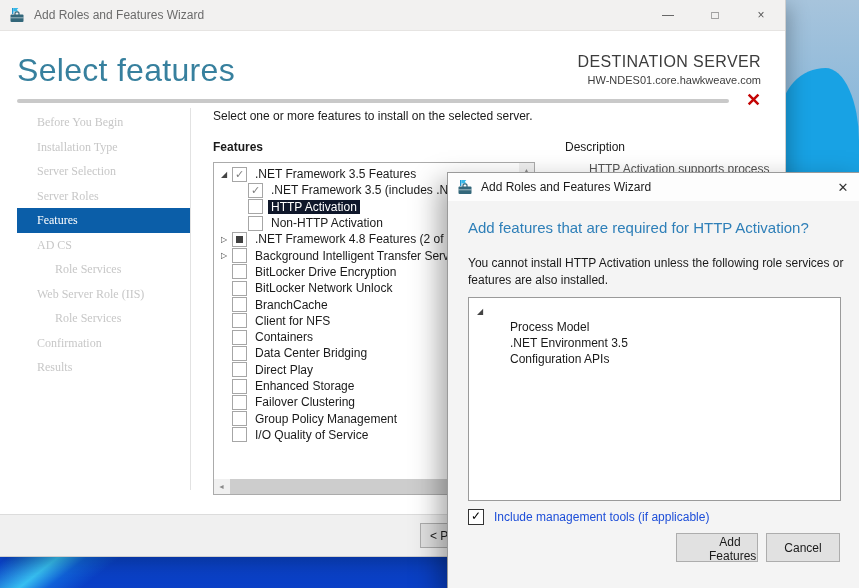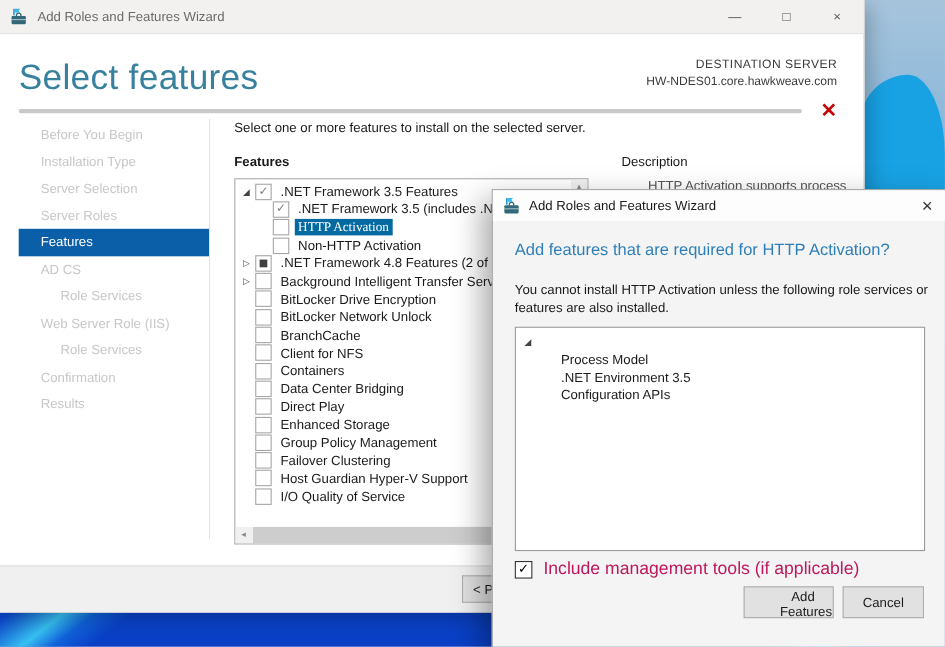--- a/index.html
+++ b/index.html
@@ -21,46 +21,46 @@
     border-right:1px solid #cfcfcf;border-bottom:1px solid #cfcfcf;box-shadow:4px 6px 18px rgba(0,0,0,.25);}
   .titlebar{position:absolute;left:0;top:0;right:0;height:30px;background:#f2f1f0;border-bottom:1px solid #e6e4e2;}
   .titlebar .app-icon{position:absolute;left:9px;top:7px;width:16px;height:16px;}
   .titlebar .title{position:absolute;left:34px;top:8px;font-size:12px;color:#6b6b6b;white-space:nowrap;}
   .win-btn{position:absolute;top:0;width:40px;height:30px;display:flex;align-items:center;justify-content:center;
     font-size:12px;color:#555;cursor:default;}
   .win-min{left:648px;} .win-max{left:695px;} .win-close{left:741px;}
 
   .page-title{position:absolute;left:17px;top:52px;font-size:32px;font-weight:300;color:#37809e;letter-spacing:.3px;}
   .dest{position:absolute;right:24px;top:53px;text-align:right;color:#3c3c3c;}
-  .dest .l1{font-size:11px;letter-spacing:.4px;}
+  .dest .l1{font-size:16px;letter-spacing:.4px;}
   .dest .l2{font-size:11px;margin-top:3px;}
   .hdr-rule{position:absolute;left:17px;top:99px;width:712px;height:4px;background:#c9c9c9;border-radius:2px;}
   .error-x{position:absolute;right:24px;top:89px;font-size:18px;font-weight:bold;color:#c40404;}
 
   
-  .sidebar{position:absolute;left:17px;top:110px;width:173px;}
+  .sidebar{position:absolute;left:17px;top:110px;width:173px;font-family:Liberation Serif, serif;}
   .sb-item{height:24.5px;line-height:24.5px;padding-left:20px;font-size:12px;color:#c7c7c7;white-space:nowrap;}
   .sb-item.ind{padding-left:38px;}
   .sb-item.selected{background:#0b5ea8;color:#ffffff;}
   .sb-sep{position:absolute;left:190px;top:108px;height:382px;width:1px;background:#e2e2e2;}
 
   
   .instruction{position:absolute;left:213px;top:109px;font-size:12px;color:#1a1a1a;}
   .features-label{position:absolute;left:213px;top:140px;font-size:12px;font-weight:bold;color:#1a1a1a;}
   .listbox{position:absolute;left:213px;top:162px;width:320px;height:331px;background:#fff;border:1px solid #ababab;overflow:hidden;}
   .tree{position:absolute;left:2px;top:3px;right:16px;bottom:16px;overflow:hidden;}
   .tree-row{display:flex;align-items:center;height:16.3px;font-size:12px;color:#1a1a1a;white-space:nowrap;}
   .expander{width:16px;flex:0 0 auto;text-align:center;font-size:8px;color:#444;}
   .tree-row.lvl1 .expander{width:32px;}
   .cb{width:13px;height:13px;flex:0 0 auto;border:1px solid #a6a6a6;background:#fff;margin-right:5px;
     text-align:center;line-height:12px;box-sizing:content-box;position:relative;}
   .cb.checked{color:#7d7d7d;font-size:11px;}
   .cb.indeterminate::after{content:"";position:absolute;left:3px;top:3px;width:7px;height:7px;background:#404040;}
   .lbl{padding:0 3px;}
-  .lbl.sel{background:#0369a1;color:#fff;font-family:Liberation Serif, serif;}
+  .lbl.sel{background:#0f172a;color:#fff;}
 
   
   .vscroll{position:absolute;right:0;top:0;bottom:15px;width:15px;background:#f0f0f0;}
   .vscroll .arr{height:15px;display:flex;align-items:center;justify-content:center;font-size:7px;color:#8a8a8a;}
   .vscroll .thumb{position:absolute;left:0;right:0;top:16px;height:120px;background:#cdcdcd;}
   .hscroll{position:absolute;left:0;right:15px;bottom:0;height:15px;background:#f0f0f0;}
   .hscroll .arr{position:absolute;left:0;top:0;width:15px;height:15px;display:flex;align-items:center;justify-content:center;font-size:7px;color:#8a8a8a;}
   .hscroll .thumb{position:absolute;left:16px;top:0;height:15px;width:272px;background:#cdcdcd;}
   .scroll-corner{position:absolute;right:0;bottom:0;width:15px;height:15px;background:#f0f0f0;}
 
@@ -84,21 +84,21 @@
   .dlg-heading{position:absolute;left:20px;top:46px;font-size:15px;color:#2e7fb8;white-space:nowrap;}
   .dlg-body{position:absolute;left:20px;top:82px;width:382px;font-size:12px;color:#1a1a1a;line-height:17px;}
   .dlg-listbox{position:absolute;left:20px;top:124px;width:371px;height:202px;background:#fff;border:1px solid #9a9a9a;overflow:hidden;}
   .dlg-listbox .tree2{position:absolute;left:4px;top:5px;right:2px;}
   .tree2 .tree-row{height:16px;}
   .tree2 .expander{width:14px;}
   .tree2 .tree-row.lvl1 .expander{width:34px;}
   .dlg-check-row{position:absolute;left:20px;top:336px;display:flex;align-items:center;}
   .dlg-cb{width:14px;height:14px;border:1px solid #333;background:#fff;text-align:center;line-height:13px;
     font-size:12px;color:#000;margin-right:10px;box-sizing:content-box;}
-  .dlg-check-label{font-size:16px;color:#be185d;}
+  .dlg-check-label{font-size:12px;color:#1d4ed8;}
   .dlg-add-btn{position:absolute;left:228px;top:360px;width:82px;height:29px;padding-left:32px;}
   .dlg-cancel-btn{position:absolute;left:318px;top:360px;width:74px;height:29px;}
 </style>
 </head>
 <body>
 
 <div id="screen">
 
   <div class="wallpaper">
     <div class="wp-bulge"></div>
@@ -218,31 +218,26 @@
             <span class="lbl">Direct Play</span>
           </div>
           <div class="tree-row">
             <span class="expander"></span>
             <span class="cb unchecked"></span>
             <span class="lbl">Enhanced Storage</span>
           </div>
           <div class="tree-row">
             <span class="expander"></span>
             <span class="cb unchecked"></span>
+            <span class="lbl">Failover Clustering</span>
+          </div>
+          <div class="tree-row">
+            <span class="expander"></span>
+            <span class="cb unchecked"></span>
             <span class="lbl">Group Policy Management</span>
-          </div>
-          <div class="tree-row">
-            <span class="expander"></span>
-            <span class="cb unchecked"></span>
-            <span class="lbl">Failover Clustering</span>
-          </div>
-          <div class="tree-row">
-            <span class="expander"></span>
-            <span class="cb unchecked"></span>
-            <span class="lbl">Host Guardian Hyper-V Support</span>
           </div>
           <div class="tree-row">
             <span class="expander"></span>
             <span class="cb unchecked"></span>
             <span class="lbl">I/O Quality of Service</span>
           </div>
         </div>
       <div class="vscroll">
         <div class="arr">▲</div>
         <div class="thumb"></div>

